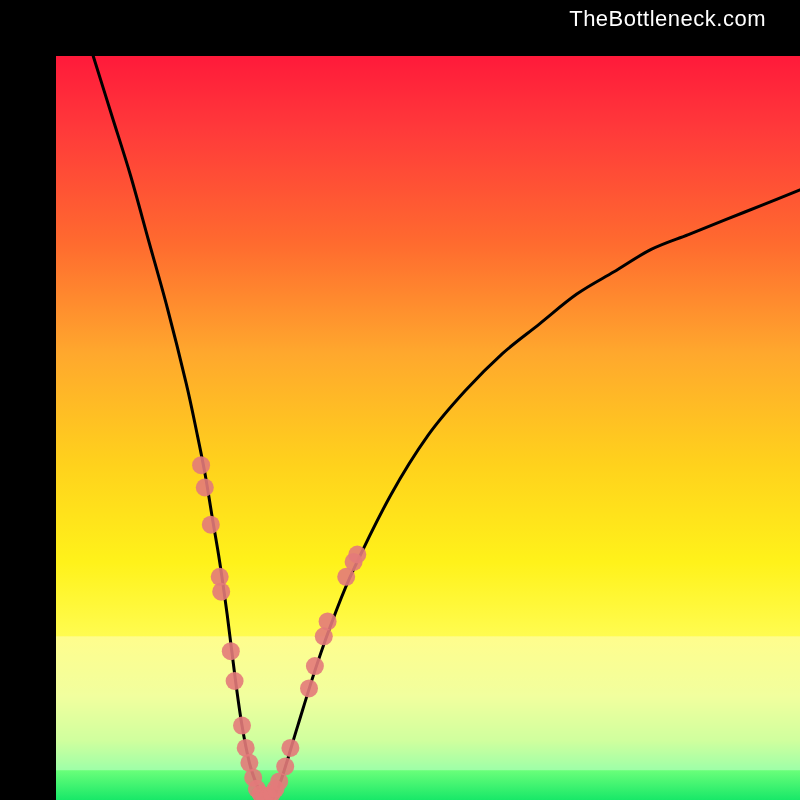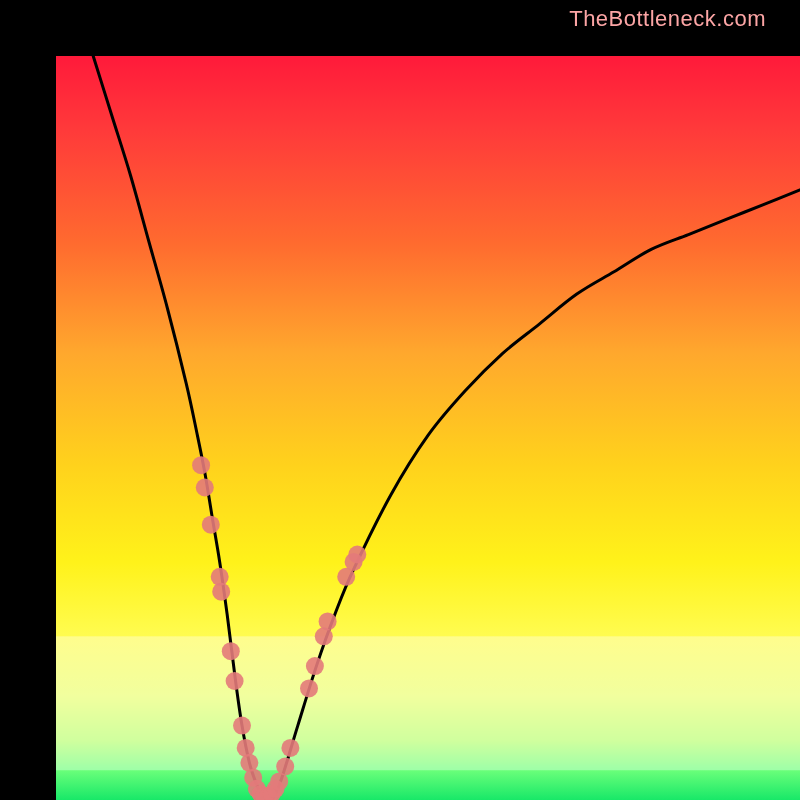--- a/index.html
+++ b/index.html
@@ -34,21 +34,21 @@
       #eaff6a 86%,
       #b7ff6a 92%,
       #6aff7a 96%,
       #18e868 100%
     );
   }
   .watermark {
     position: absolute;
     top: 6px;
     right: 34px;
-    color: #fca5a5;
+    color: #ffffff;
     font-size: 22px;
     letter-spacing: 0.5px;
     font-weight: 500;
     z-index: 10;
     user-select: none;
   }
   svg.curve {
     position: absolute;
     top: 0; left: 0;
     width: 744px; height: 744px;

